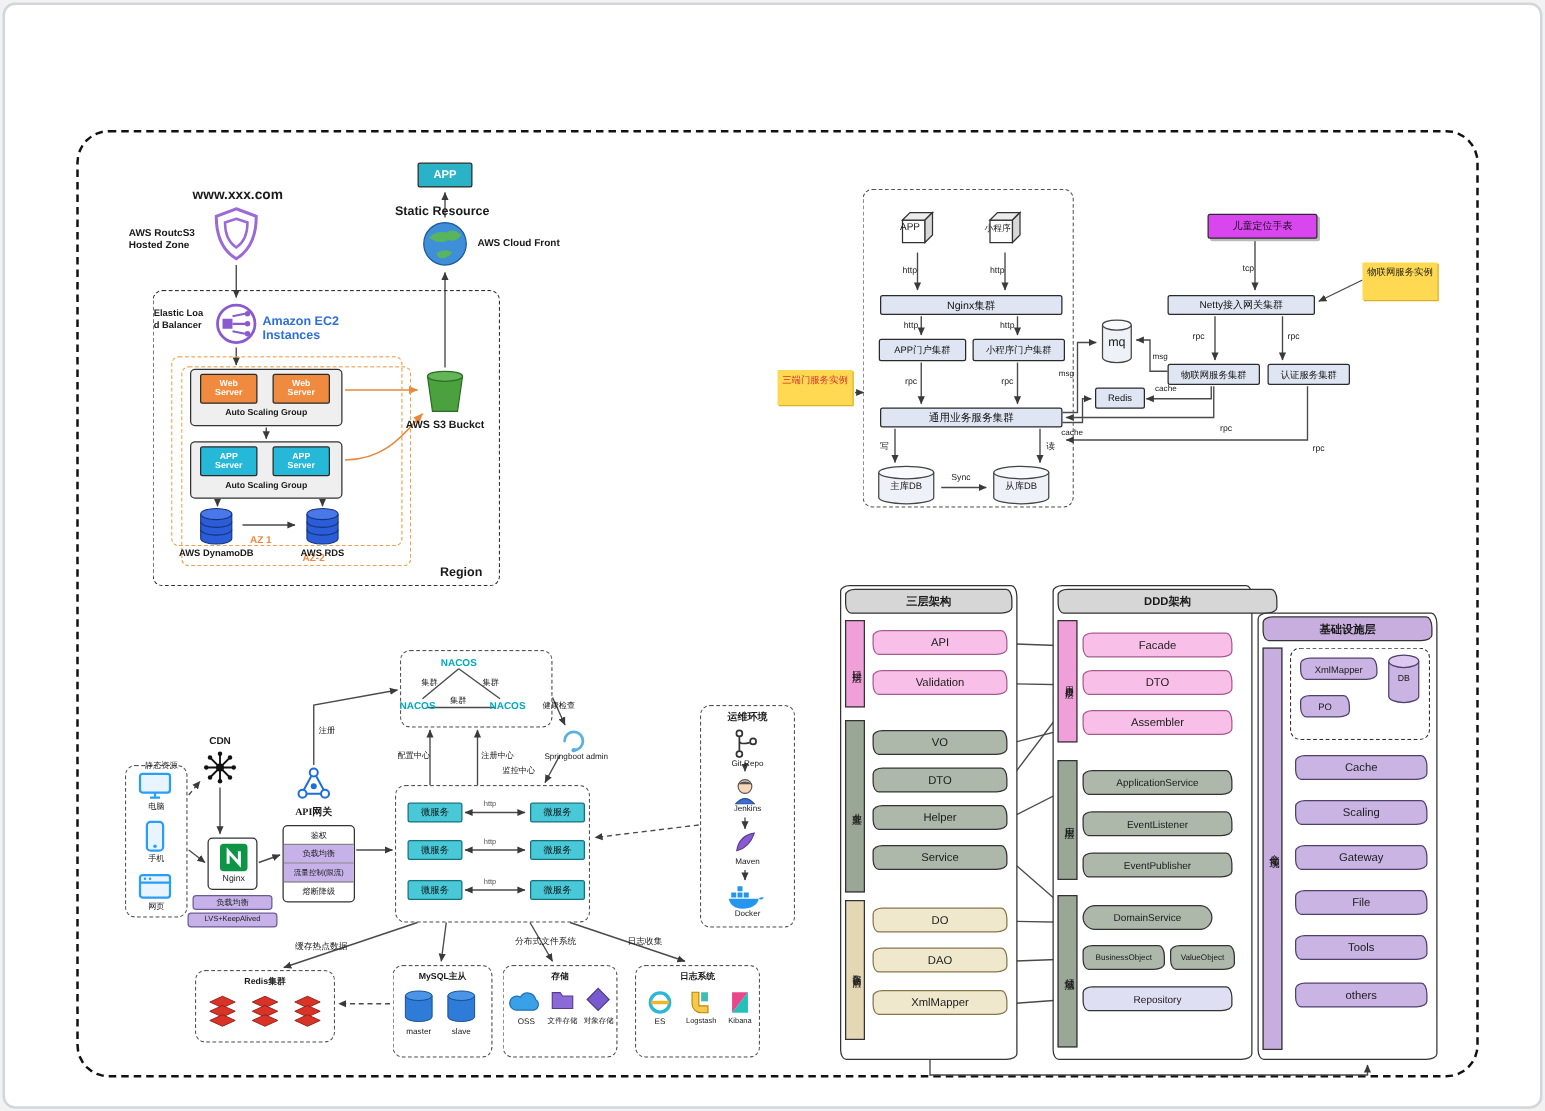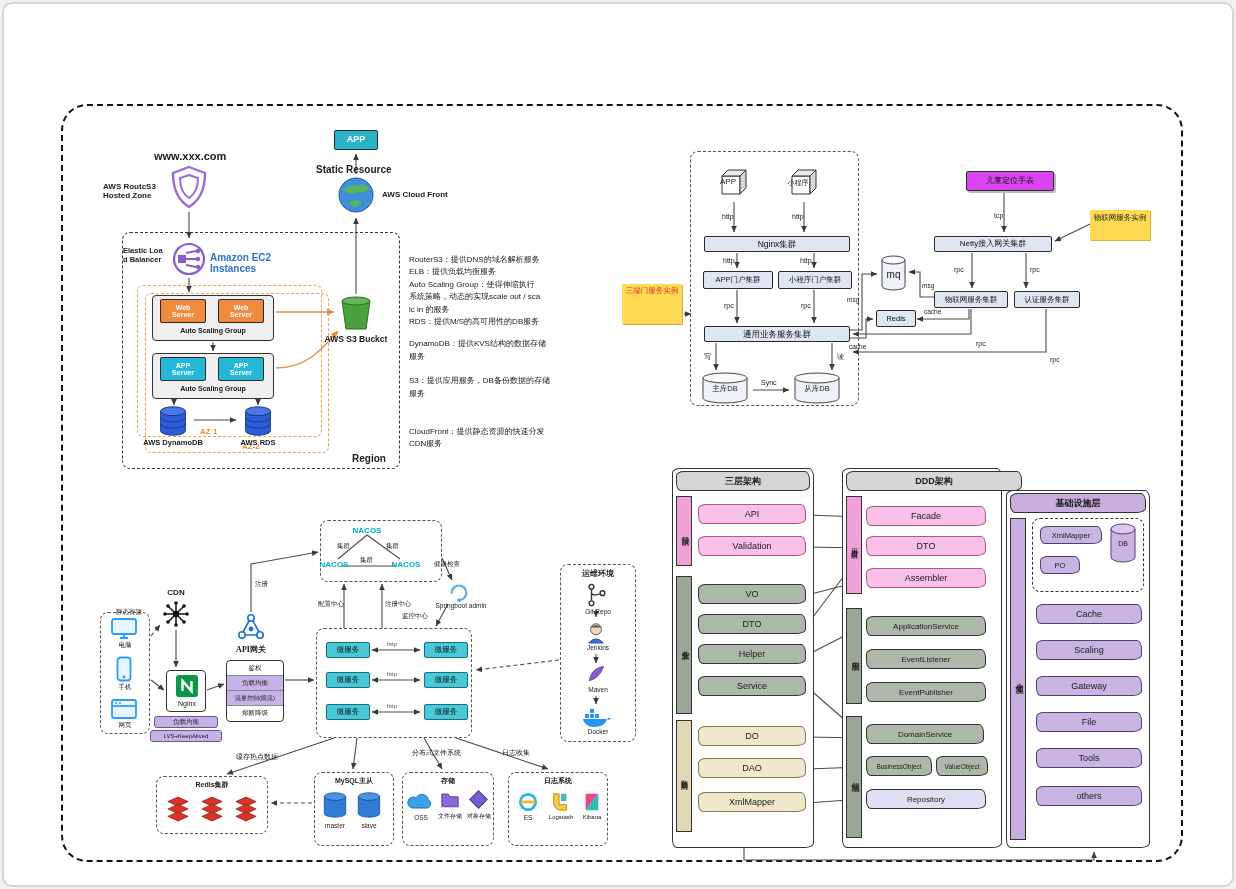--- a/index.html
+++ b/index.html
@@ -190,31 +190,20 @@
   <div class="a bx b" style="left:330px;top:126px;width:44px;height:20px;background:#2ab3c6;color:#fff;font-size:9px;">APP</div>
   <div class="a" style="left:333px;top:172px;">
     <svg width="38" height="38" viewBox="0 0 38 38">
         <circle cx="19" cy="19" r="17" fill="#3f8fd8" stroke="#1d5a9a"></circle>
         <path d="M6,14 Q12,8 20,10 Q26,6 32,12 Q28,18 22,16 Q14,20 6,14z" fill="#58b55e"></path>
         <path d="M12,27 Q18,22 25,26 Q20,32 14,30z" fill="#58b55e"></path>
       </svg>
   </div>
   <div class="a b" style="left:378px;top:186px;width:66px;font-size:8px;">AWS Cloud Front</div>
 
-  <div class="a" style="left:405px;top:250px;width:142px;font-size:8px;line-height:1.55;">
-    <div class="pre">RouterS3：提供DNS的域名解析服务
-ELB：提供负载均衡服务
-Auto Scaling Group：使得伸缩执行
-系统策略，动态的实现scale out / sca
-lc in 的服务
-RDS：提供M/S的高可用性的DB服务</div>
-    <div class="pre" style="margin-top:10px;">DynamoDB：提供KVS结构的数据存储服务</div>
-    <div class="pre" style="margin-top:12px;">S3：提供应用服务，DB备份数据的存储服务</div>
-    <div class="pre" style="margin-top:26px;">CloudFront：提供静态资源的快速分发CDN服务</div>
-  </div>
 
   <div class="a dash" style="left:686px;top:147px;width:169px;height:255px;"></div>
 
   <div class="a" style="left:712px;top:162px;">
     <svg width="36" height="34" viewBox="0 0 36 34">
         <polygon points="6,10 24,10 24,28 6,28" fill="#fff" stroke="#333"></polygon>
         <polygon points="6,10 12,4 30,4 24,10" fill="#ececec" stroke="#333"></polygon>
         <polygon points="24,10 30,4 30,22 24,28" fill="#d8d8d8" stroke="#333"></polygon>
       </svg>
   </div>
@@ -279,21 +268,21 @@
   <div class="a bx" style="left:962px;top:167px;width:88px;height:20px;background:#d946ef;box-shadow:2px 2px 0 #bbb;font-size:8px;">儿童定位手表</div>
   <div class="a t7" style="left:990px;top:208px;">tcp</div>
   <div class="a bx" style="left:930px;top:232px;width:118px;height:16px;font-size:8px;">Netty接入网关集群</div>
   <div class="a note" style="left:1086px;top:206px;width:60px;height:30px;">物联网服务实例</div>
   <div class="a t7" style="left:950px;top:262px;">rpc</div>
   <div class="a t7" style="left:1026px;top:262px;">rpc</div>
   <div class="a bx" style="left:930px;top:287px;width:74px;height:17px;font-size:7.5px;">物联网服务集群</div>
   <div class="a bx" style="left:1010px;top:287px;width:66px;height:17px;font-size:7.5px;">认证服务集群</div>
   <div class="a t7" style="left:972px;top:336px;">rpc</div>
   <div class="a t7" style="left:1046px;top:352px;">rpc</div>
-  <div class="a note" style="left:618px;top:280px;width:60px;height:40px;color:#d83030;font-family:Liberation Mono, monospace;">三端门服务实例</div>
+  <div class="a note" style="left:618px;top:292px;width:60px;height:28px;color:#d83030;">三端门服务实例</div>
 
   <div class="a dash" style="left:316px;top:516px;width:122px;height:62px;"></div>
   <div class="a b c" style="left:345px;top:522px;width:36px;font-size:8px;color:#00acc1;">NACOS</div>
   <div class="a b c" style="left:312px;top:556px;width:36px;font-size:8px;color:#00acc1;">NACOS</div>
   <div class="a b c" style="left:384px;top:556px;width:36px;font-size:8px;color:#00acc1;">NACOS</div>
   <div class="a t65" style="left:333px;top:538px;">集群</div>
   <div class="a t65" style="left:382px;top:538px;">集群</div>
   <div class="a t65" style="left:356px;top:552px;">集群</div>
 
   <div class="a t65" style="left:251px;top:576px;">注册</div>
@@ -555,21 +544,21 @@
   <div class="a lb hd b" style="left:842px;top:467px;width:176px;height:20px;background:#d6d6d6;">DDD架构</div>
   <div class="a vtext" style="left:842px;top:492px;width:16px;height:98px;background:#f0a0d8;font-size:7px;">用户接口层</div>
   <div class="a lb hd" style="left:862px;top:502px;width:120px;height:20px;background:#f8c0e8;border-color:#a85a90;">Facade</div>
   <div class="a lb hd" style="left:862px;top:532px;width:120px;height:20px;background:#f8c0e8;border-color:#a85a90;">DTO</div>
   <div class="a lb hd" style="left:862px;top:564px;width:120px;height:20px;background:#f8c0e8;border-color:#a85a90;">Assembler</div>
   <div class="a vtext" style="left:842px;top:604px;width:16px;height:96px;background:#9aa796;">应用层</div>
   <div class="a lb hd" style="left:862px;top:612px;width:120px;height:20px;background:#adb8ab;font-size:8px;">ApplicationService</div>
   <div class="a lb hd" style="left:862px;top:645px;width:120px;height:20px;background:#adb8ab;font-size:8px;">EventListener</div>
   <div class="a lb hd" style="left:862px;top:678px;width:120px;height:20px;background:#adb8ab;font-size:8px;">EventPublisher</div>
   <div class="a vtext" style="left:842px;top:712px;width:16px;height:122px;background:#9aa796;">领域层</div>
-  <div class="a lb hd" style="left:862px;top:720px;width:118px;height:20px;background:#adb8ab;font-size:8px;">DomainService</div>
+  <div class="a lb hd" style="left:862px;top:720px;width:104px;height:20px;background:#adb8ab;font-size:8px;border-radius:10px;">DomainService</div>
   <div class="a lb hd" style="left:862px;top:752px;width:66px;height:20px;background:#adb8ab;font-size:6.5px;">BusinessObject</div>
   <div class="a lb hd" style="left:932px;top:752px;width:52px;height:20px;background:#adb8ab;font-size:6.5px;">ValueObject</div>
   <div class="a lb hd" style="left:862px;top:785px;width:120px;height:20px;background:#dfdff4;font-size:8px;">Repository</div>
 
   <div class="a hd" style="left:1002px;top:486px;width:144px;height:358px;border:1.5px solid #333;background:#fff;"></div>
   <div class="a lb hd b" style="left:1006px;top:489px;width:136px;height:20px;background:#c8aede;">基础设施层</div>
   <div class="a vtext" style="left:1006px;top:514px;width:16px;height:322px;background:#c8aede;">仓储实现</div>
   <div class="a dash" style="left:1028px;top:514px;width:112px;height:74px;border-color:#333;"></div>
   <div class="a lb hd" style="left:1036px;top:522px;width:62px;height:18px;background:#c9b4e4;border-color:#50406e;font-size:7.5px;">XmlMapper</div>
   <div class="a" style="left:1104px;top:518px;">

